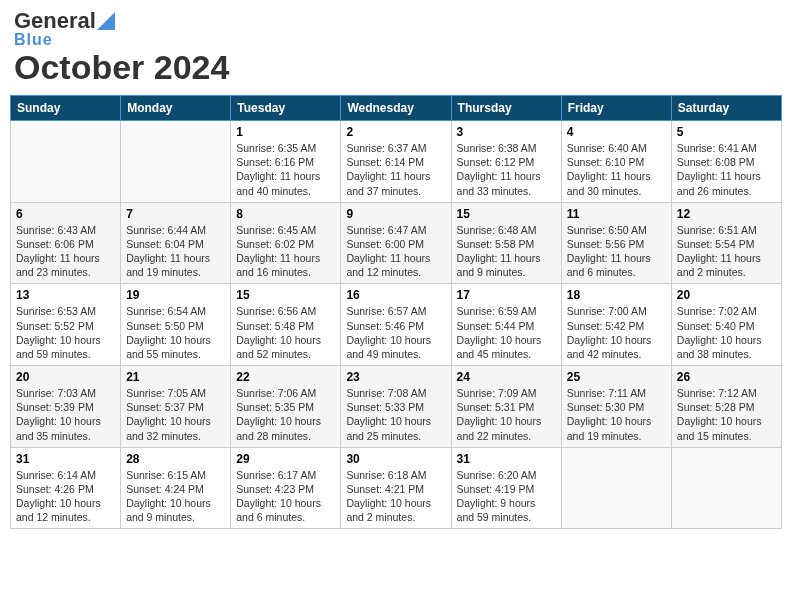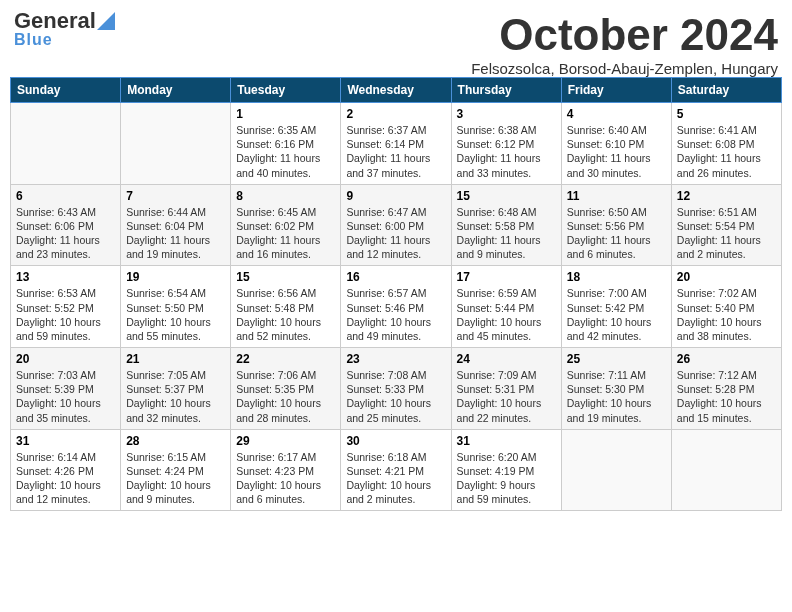--- a/index.html
+++ b/index.html
@@ -7,21 +7,23 @@
       font-family: Arial, sans-serif;
       background: #fff;
       width: 792px;
       min-height: 612px;
       padding: 10px;
     }
     .header {
       display: flex;
       justify-content: space-between;
       align-items: flex-start;
+      margin-bottom: 8px;
       padding: 0 4px;
+      flex-direction: column;
     }
     .logo {
       display: flex;
       flex-direction: column;
       align-items: flex-start;
       line-height: 1;
     }
     .logo-text {
       font-size: 22px;
       font-weight: bold;
@@ -30,21 +32,21 @@
     .logo-blue {
       font-size: 16px;
       color: #4a90d9;
       font-weight: bold;
       letter-spacing: 1px;
     }
     .title-block {
       text-align: right;
     }
     .month-title {
-      font-size: 44px;
+      font-size: 34px;
       font-weight: bold;
       color: #333;
     }
     .location {
       font-size: 15px;
       color: #333;
     }
     .calendar {
       width: 100%;
       border-collapse: collapse;
@@ -104,21 +106,20 @@
     <div style="display:flex;align-items:center;">
       <span class="logo-text">General</span>
       <svg width="18" height="22" viewBox="0 0 18 22" style="margin-left:1px;margin-top:-4px;">
         <polygon points="0,22 18,22 18,4" fill="#4a90d9"></polygon>
       </svg>
     </div>
     <span class="logo-blue">Blue</span>
   </div>
   <div class="title-block">
     <div class="month-title">October 2024</div>
-    <div class="location">Felsozsolca, Borsod-Abauj-Zemplen, Hungary</div>
   </div>
 </div>
 
 <table class="calendar">
   <thead>
     <tr>
       <th>Sunday</th>
       <th>Monday</th>
       <th>Tuesday</th>
       <th>Wednesday</th>

